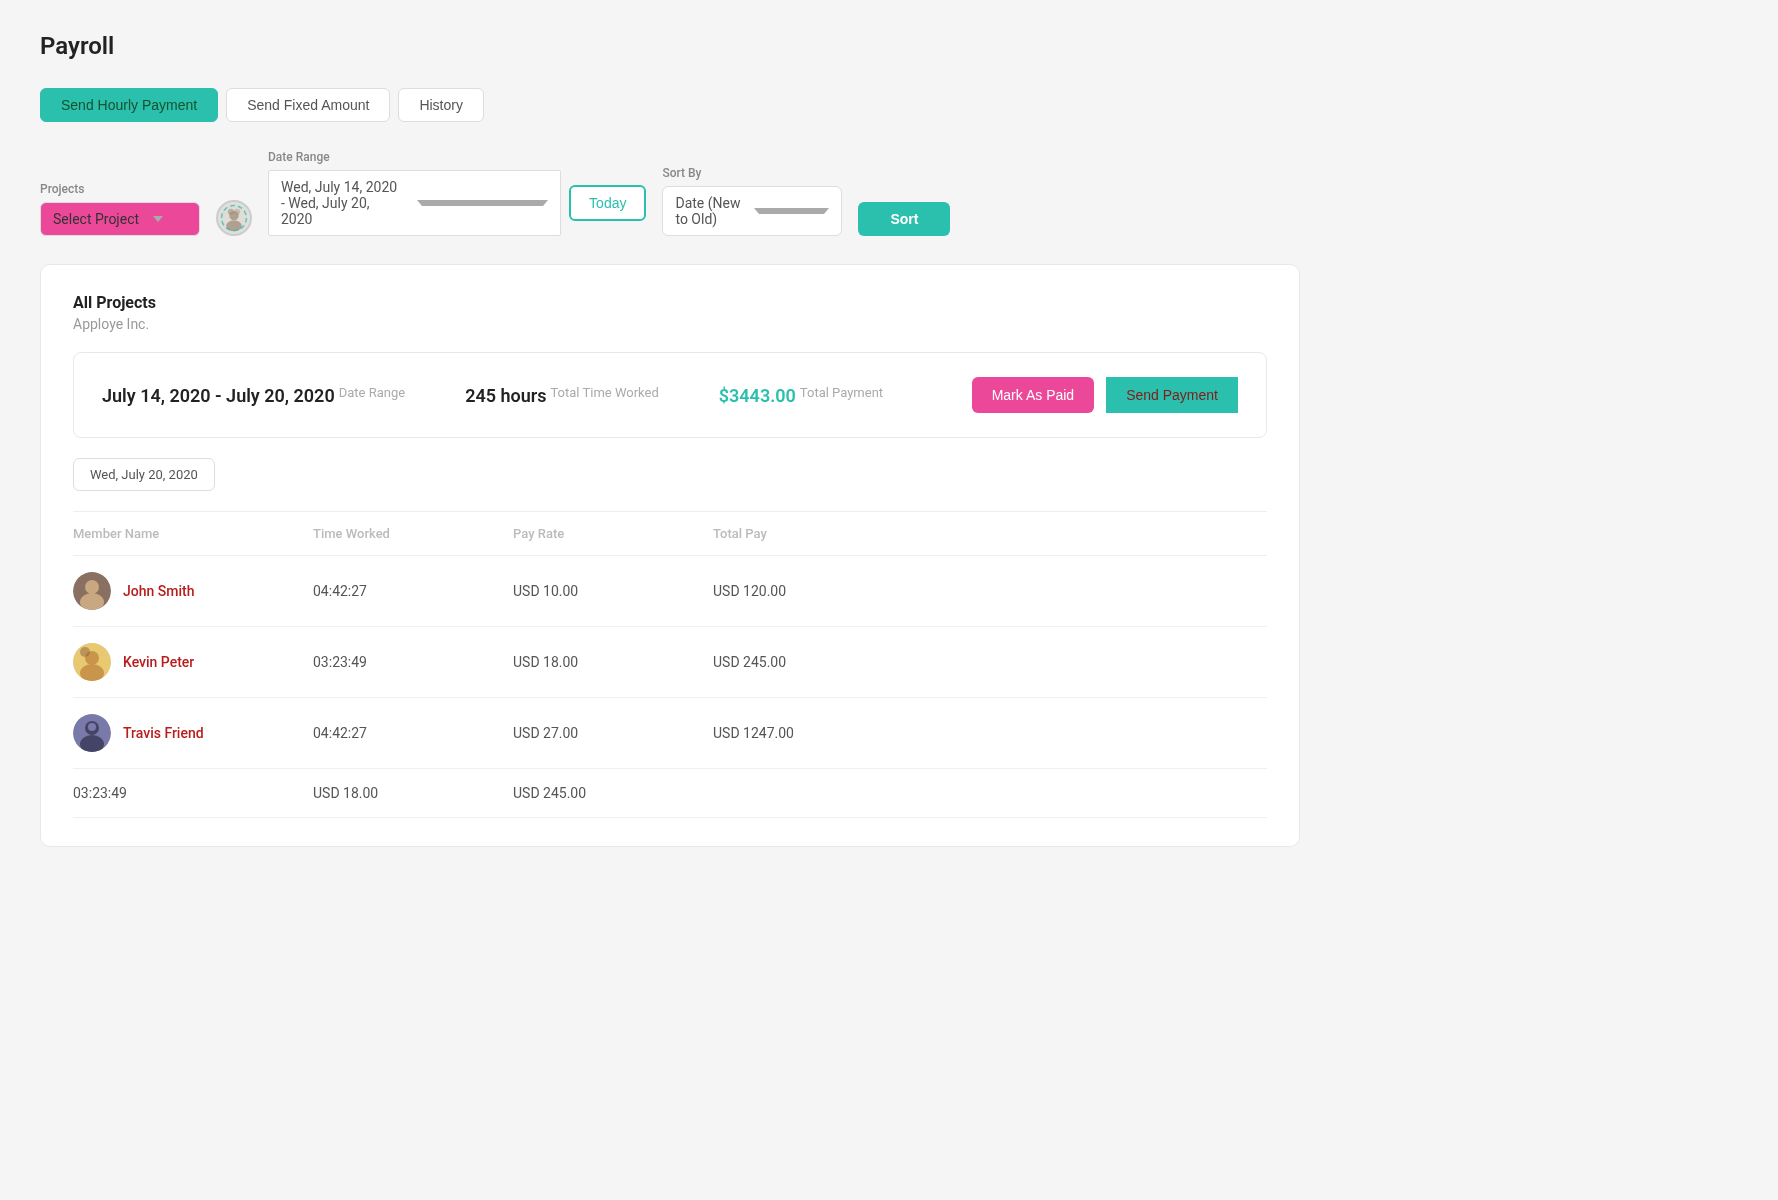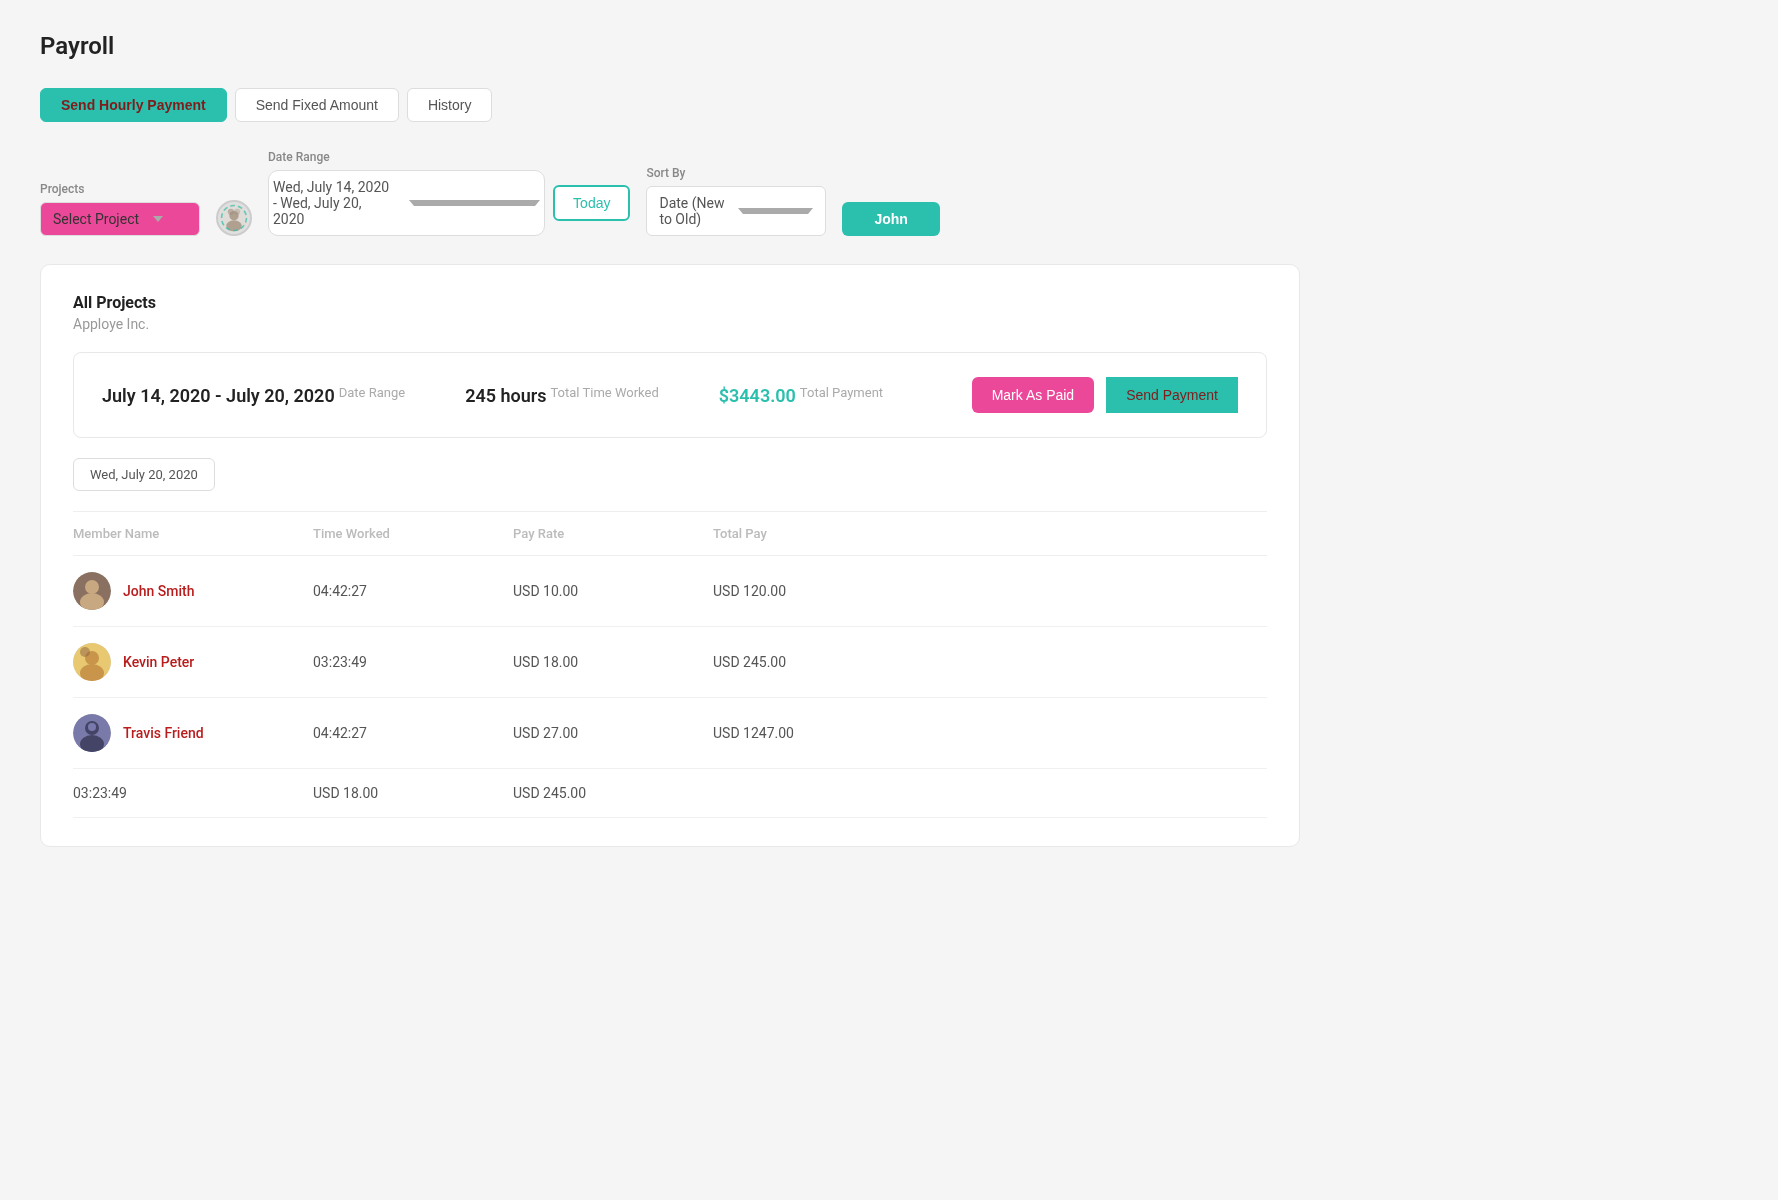--- a/index.html
+++ b/index.html
@@ -28,23 +28,22 @@
       padding: 8px 20px;
       border-radius: 6px;
       border: 1px solid #ddd;
       background: #fff;
       cursor: pointer;
       font-size: 14px;
       color: #555;
     }
     .tab.active {
       background: #2bbfad;
-      color: #7f1d1d;
+      color: #14532d;
       border-color: #2bbfad;
-      font-weight: bold;
     }
     .filters {
       display: flex;
       align-items: flex-end;
       gap: 16px;
       margin-bottom: 28px;
       flex-wrap: wrap;
     }
     .filter-group {
       display: flex;
@@ -69,23 +68,23 @@
     }
     .date-range-wrapper {
       display: flex;
       align-items: center;
       gap: 8px;
     }
     .date-range-select {
       display: flex;
       align-items: center;
       border: 1px solid #ddd;
-      border-radius: 10px;
+      border-radius: 2px;
       background: #fff;
-      padding: 8px 4px;
+      padding: 8px 12px;
       gap: 8px;
       cursor: pointer;
       min-width: 260px;
     }
     .date-range-select span {
       font-size: 14px;
       color: #555;
       flex: 1;
     }
     .today-btn {
@@ -322,21 +321,21 @@
     </div>
 
     <div class="filter-group">
       <span class="filter-label">Sort By</span>
       <div class="sort-select">
         <span>Date (New to Old)</span>
         <span class="chevron"></span>
       </div>
     </div>
 
-    <button class="apply-btn" style="align-self:flex-end;">John</button>
+    <button class="apply-btn" style="align-self:flex-end;">Sort</button>
   </div>
 
   <div class="content-card">
     
     <div class="project-header">
       <div class="project-name">All Projects</div>
       <div class="project-org">Apploye Inc.</div>
     </div>
 
     

